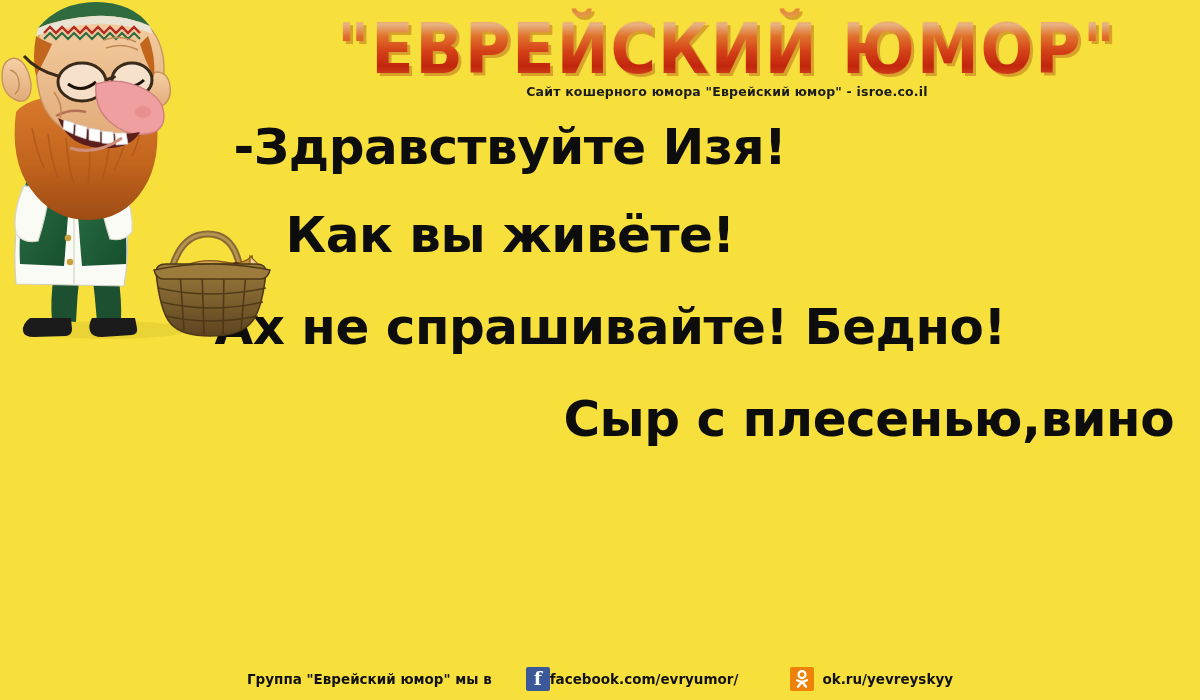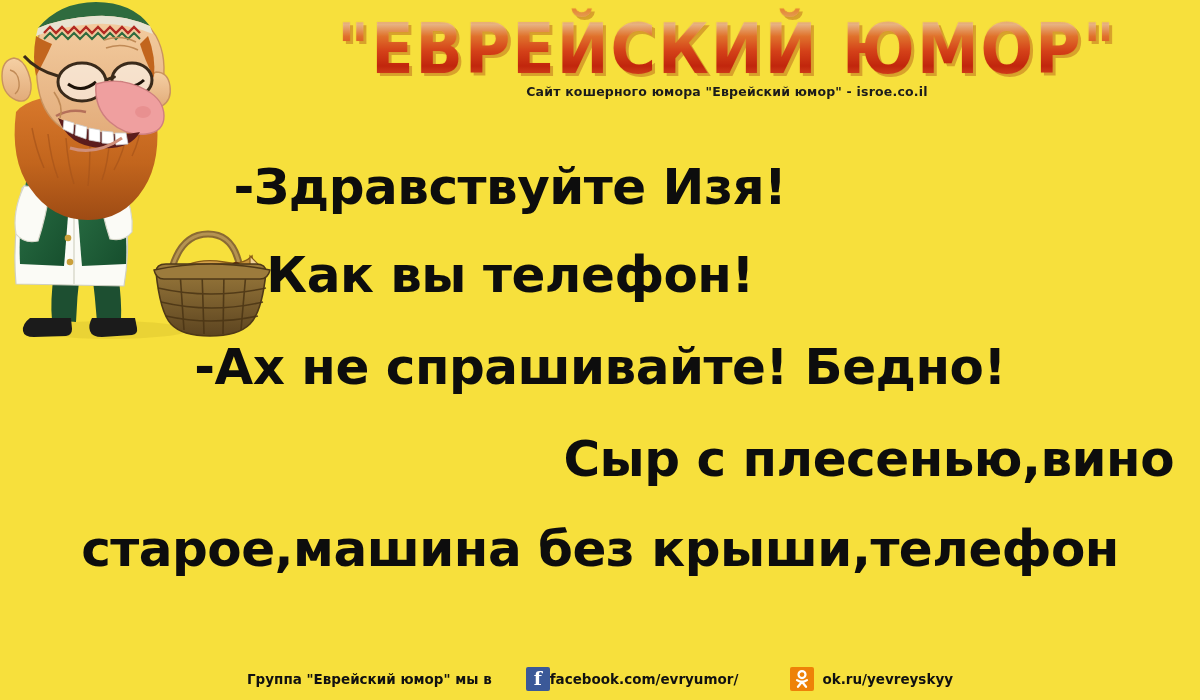--- a/index.html
+++ b/index.html
@@ -119,21 +119,20 @@
   }
 
   .joke-line {
     position: absolute;
     font-family: "DejaVu Sans", sans-serif;
     font-weight: bold;
     color: #0d0d0d;
     white-space: nowrap;
     letter-spacing: -0.5px;
     line-height: 1;
-    margin-top: 40px;
   }
 
   .joke-line.l1 { left: 0;   top: 10px;  width: 1020px; text-align: center; font-size: 50px; }
   .joke-line.l2 { left: 0;   top: 98px;  width: 1020px; text-align: center; font-size: 50px; }
   .joke-line.l3 { left: 0;   top: 190px; width: 1200px; text-align: center; font-size: 50px; }
   .joke-line.l4 { left: 0;   top: 282px; width: 1192px; text-align: right;  font-size: 50px; padding-right: 18px; box-sizing: border-box;}
   .joke-line.l5 { left: 0;   top: 372px; width: 1200px; text-align: center; font-size: 50px; }
   .joke-line.l6 { left: 0;   top: 462px; width: 1200px; text-align: center; font-size: 50px; }
 
   
@@ -346,24 +345,23 @@
           <path d="M246 272 l-5 58"></path>
         </g>
 
         <path d="M154 270 q56 -12 116 0 q-2 9 -10 9 l-96 0 q-8 0 -10 -9 z" fill="#9c7b3c" stroke="#4e3817" stroke-width="1.4"></path>
       </g>
     </svg>
   </div>
 
   <div id="joke-body">
     <div class="joke-line l1">-Здравствуйте Изя!</div>
-    <div class="joke-line l2">Как вы телефон!</div>
+    <div class="joke-line l2">Как вы живёте!</div>
     <div class="joke-line l3">-Ах не спрашивайте! Бедно!</div>
     <div class="joke-line l4">Сыр с плесенью,вино</div>
-    <div class="joke-line l5">старое,машина без крыши,телефон</div>
   </div>
 
   <div id="footer">
 
     <span class="footer-text" id="footer-group-label">Группа "Еврейский юмор" мы в</span>
 
     <span class="social-badge fb">f</span>
 
     <span class="footer-text" id="fb-link">facebook.com/evryumor/</span>
 

